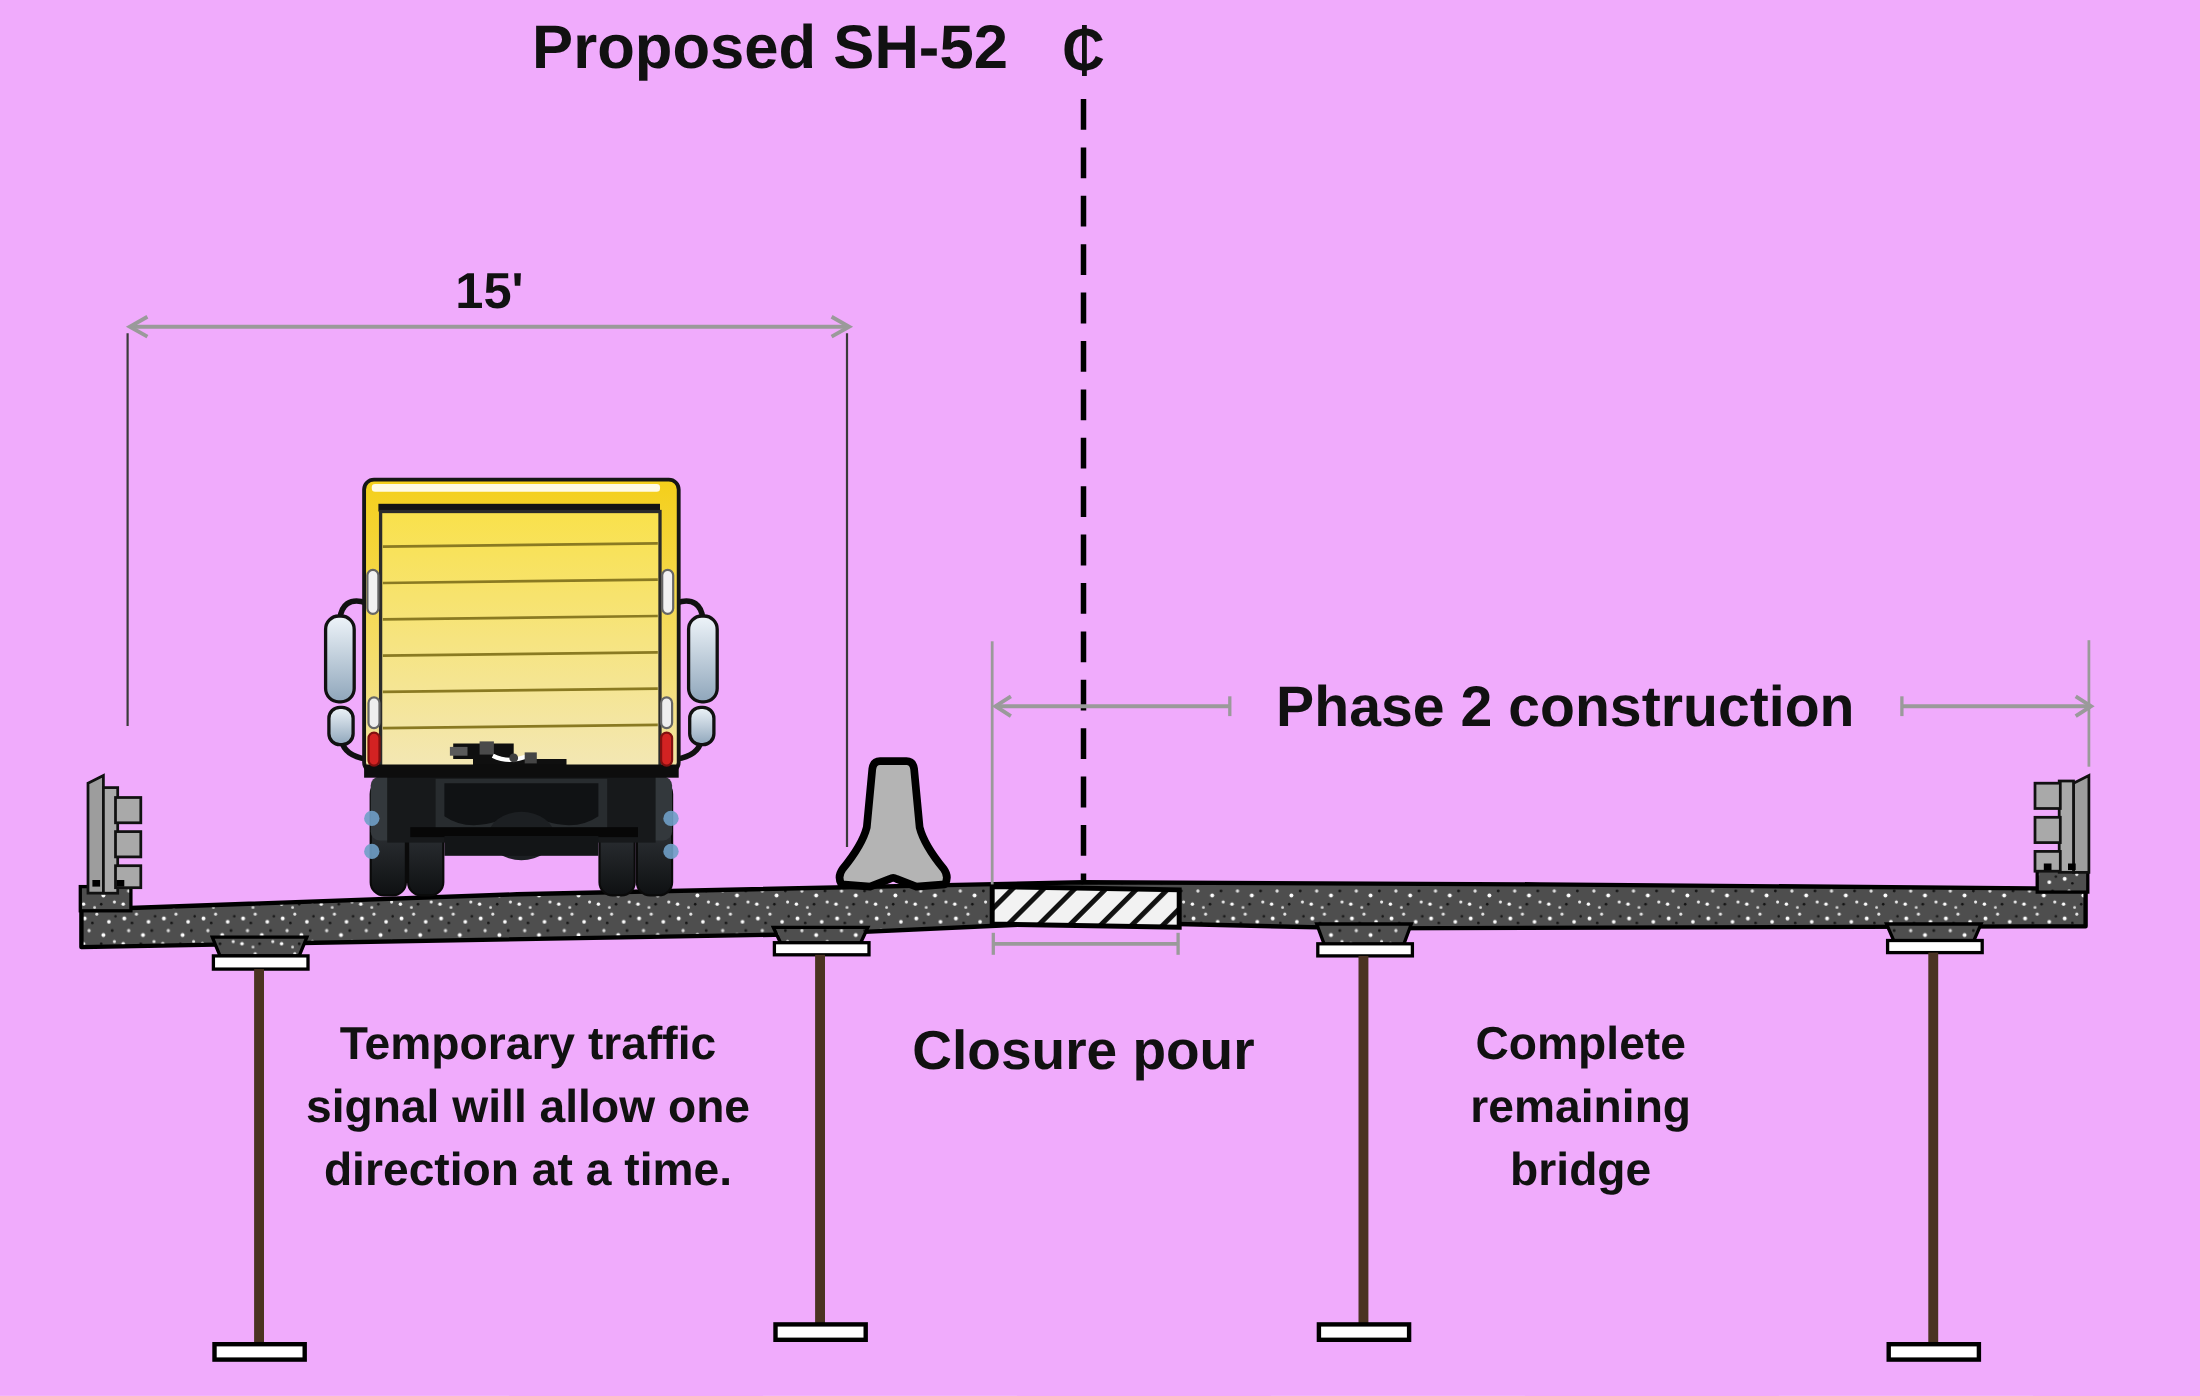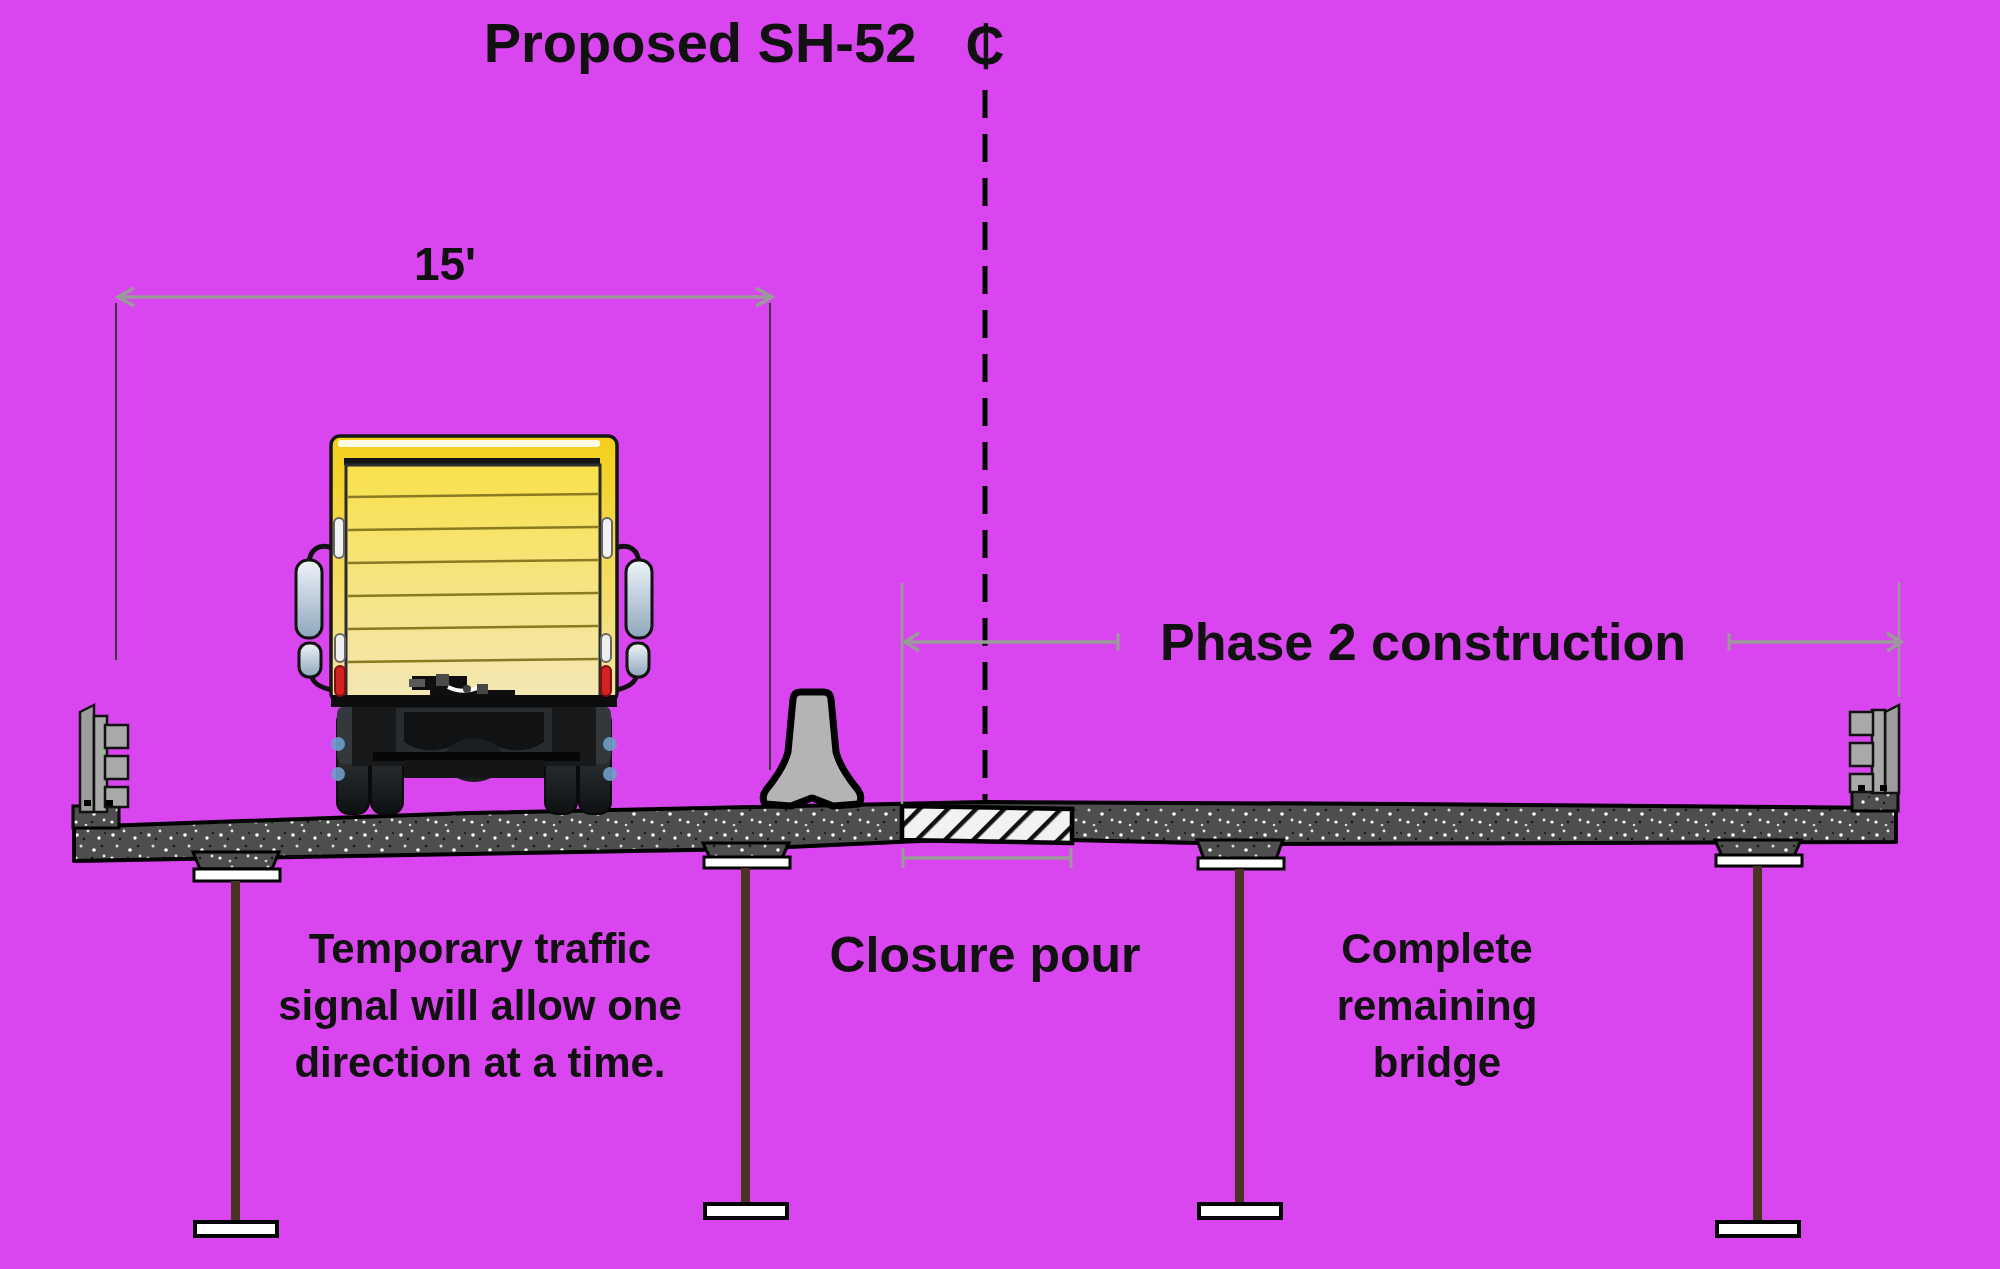--- a/index.html
+++ b/index.html
@@ -1,16 +1,16 @@
 <!DOCTYPE html>
 <html><head>
 <meta charset="utf-8">
 <style>
   html,body{margin:0;padding:0;background:#ffffff;}
-  #stage{position:relative;width:2000px;height:1269px;background:#d946ef;overflow:hidden;}
+  #stage{position:relative;width:2000px;height:1269px;background:#f0abfc;overflow:hidden;}
   svg{display:block;}
   text{fill:#111111;font-family:"Liberation Sans","DejaVu Sans",sans-serif;}
   .t-title{font-size:56px;font-weight:700;}
   .t-cl{font-size:54px;font-weight:700;}
   .t-dim15{font-size:46px;font-weight:700;}
   .t-phase2{font-size:52px;font-weight:700;}
   .t-closure{font-size:50px;font-weight:600;}
   .t-note{font-size:42px;font-weight:600;}
   .anchor-mid{text-anchor:middle;}
 </style>

